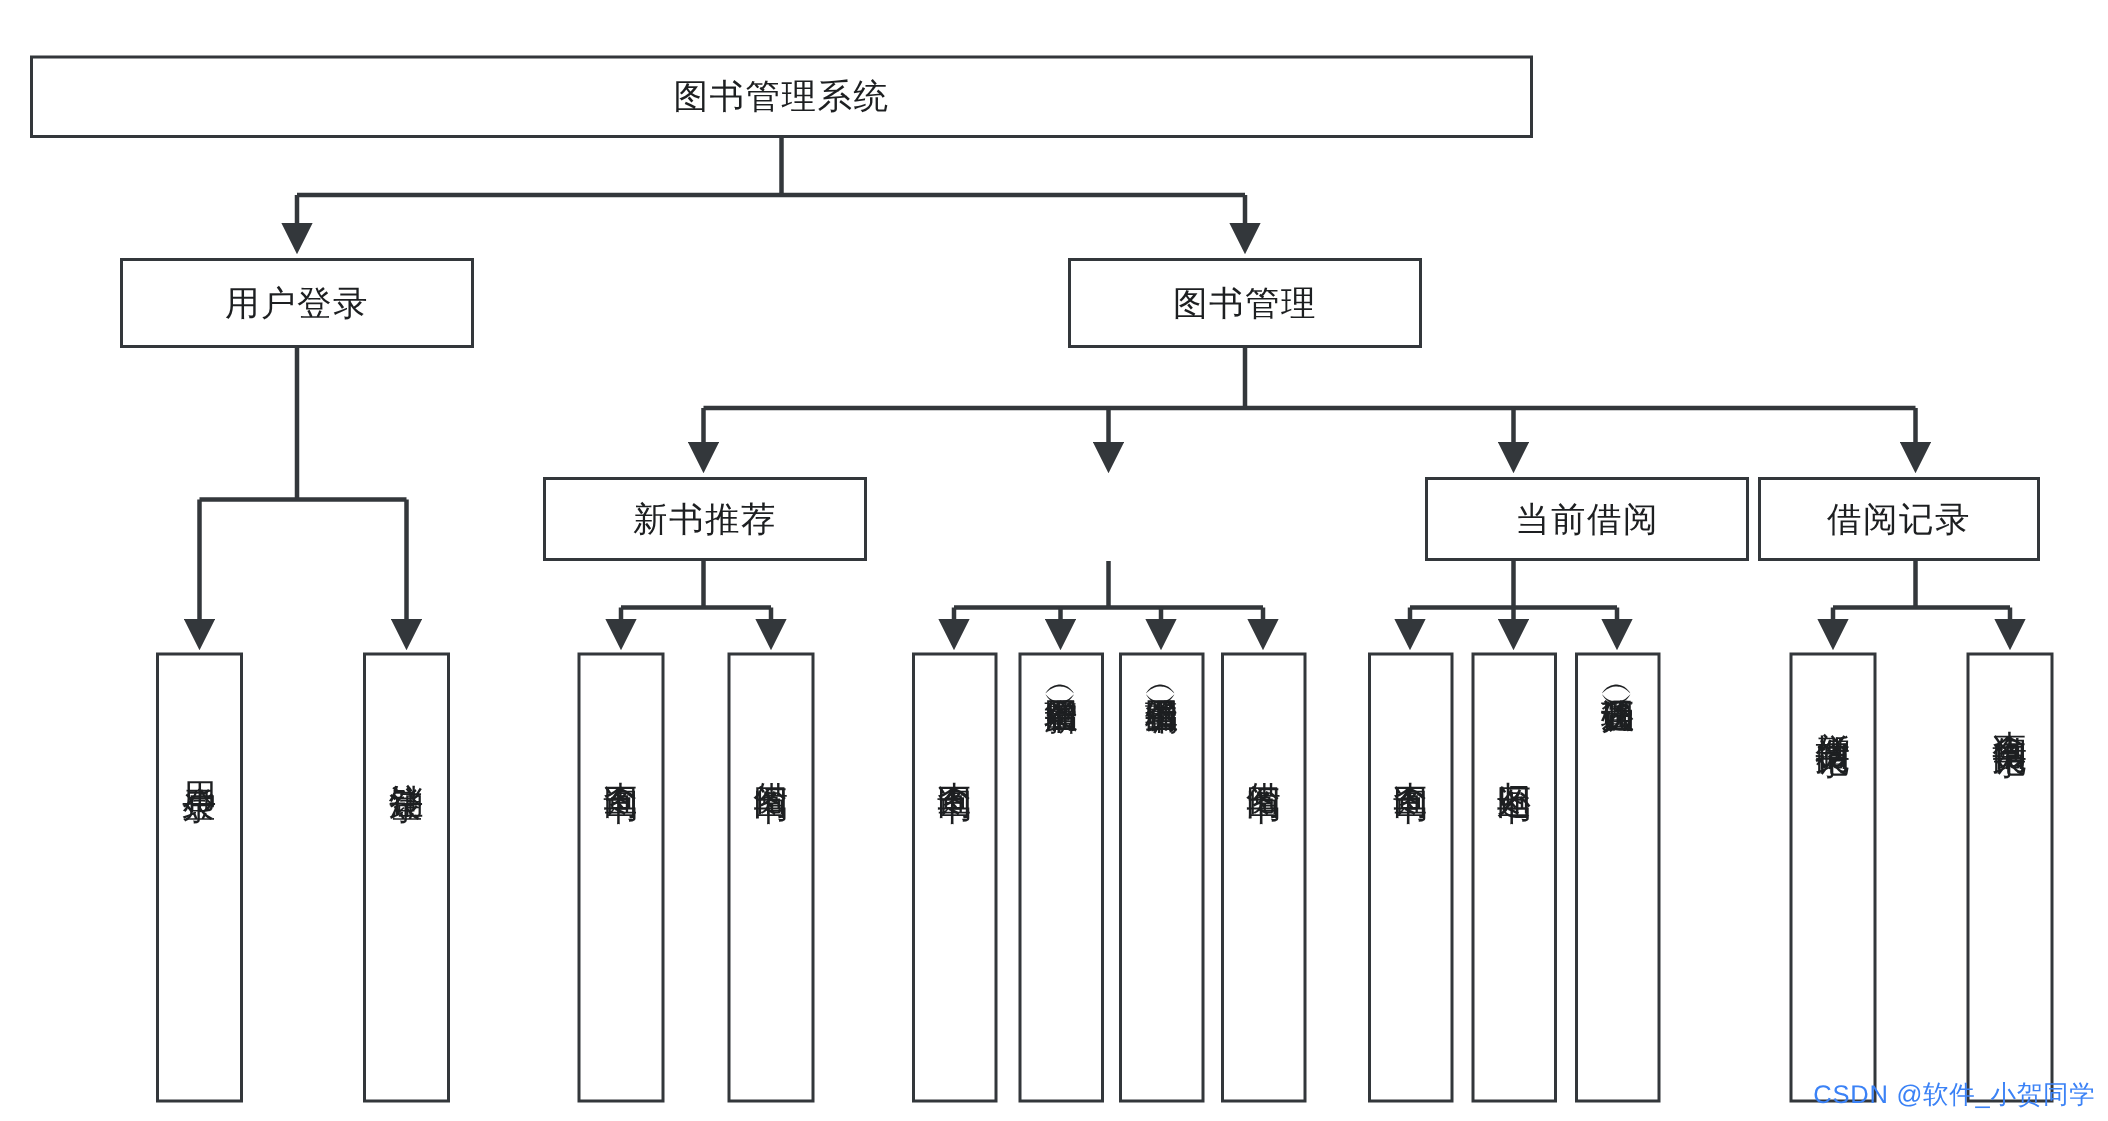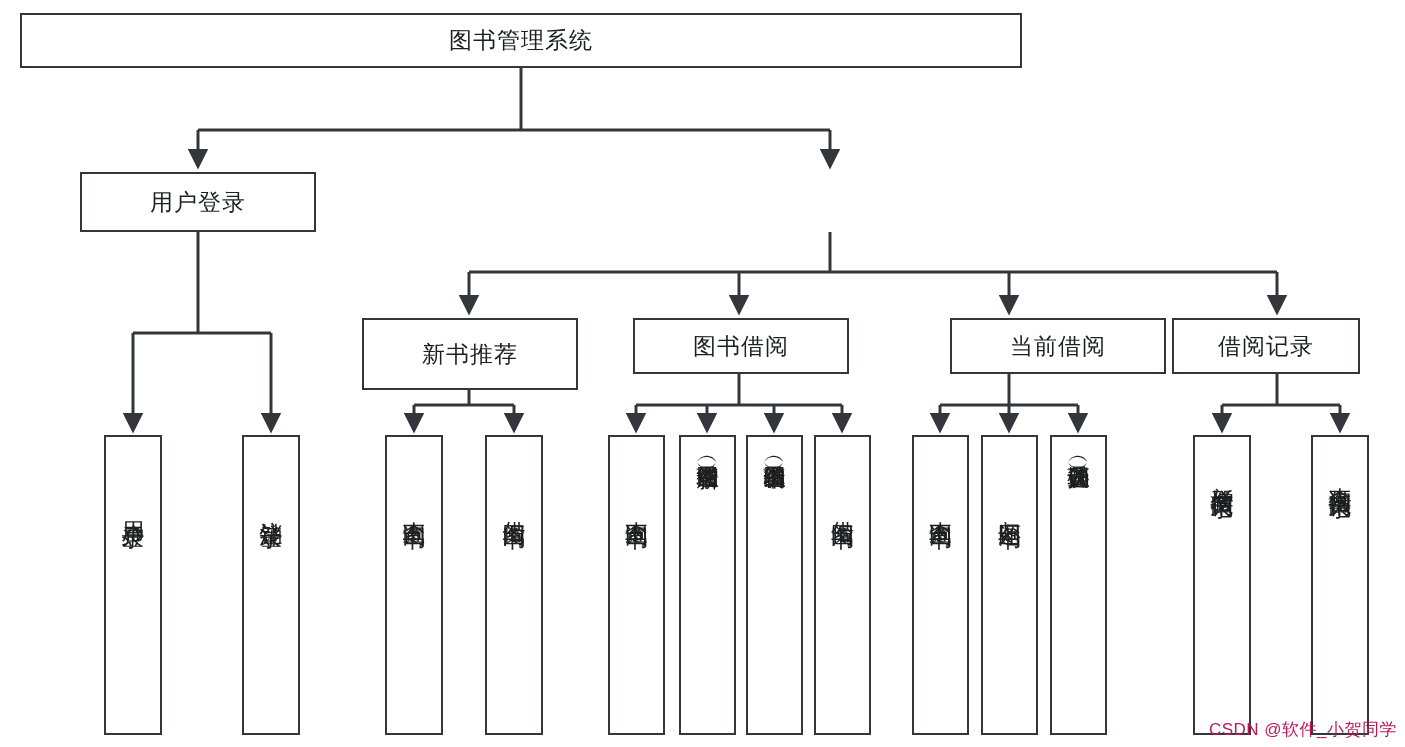--- a/index.html
+++ b/index.html
@@ -34,20 +34,21 @@
     justify-content: center;
     color: #1d1f21;
     z-index: 2;
   }
   .node.horiz {
     font-size: 23px;
     letter-spacing: 1px;
   }
   .node.root {
     font-size: 23px;
+    margin-top: 24px;
   }
   .node.vert {
     align-items: flex-start;
     justify-content: center;
     padding-top: 14px;
   }
   .vert-label {
     writing-mode: vertical-rl;
     text-orientation: upright;
     font-size: 23px;
@@ -57,21 +58,21 @@
   }
   .vert-label.tight {
     letter-spacing: 0px;
     font-size: 22px;
   }
   .watermark {
     position: absolute;
     right: 8px;
     bottom: 6px;
     font-size: 17px;
-    color: #be185d;
+    color: #3b82f6;
     letter-spacing: 0.5px;
     z-index: 5;
     white-space: nowrap;
   }
 </style>
 </head>
 <body>
 
 <div id="canvas">
 
@@ -125,26 +126,26 @@
     </g>
   </svg>
 
   <div class="node root horiz" style="left:20px; top:13px; width:1002px; height:55px;">
     <span>图书管理系统</span>
   </div>
 
   <div class="node horiz" style="left:80px; top:172px; width:236px; height:60px;">
     <span>用户登录</span>
   </div>
+  <div class="node horiz" style="left:712px; top:172px; width:236px; height:60px;">
+    <span>图书管理</span>
+  </div>
 
-  <div class="node horiz" style="left:362px; top:318px; width:216px; height:72px;">
+  <div class="node horiz" style="left:362px; top:318px; width:216px; height:56px;">
     <span>新书推荐</span>
-  </div>
-  <div class="node horiz" style="left:633px; top:318px; width:216px; height:56px;">
-    <span>图书借阅</span>
   </div>
   <div class="node horiz" style="left:902px; top:318px; width:216px; height:56px;margin-left:48px;">
     <span>当前借阅</span>
   </div>
   <div class="node horiz" style="left:1172px; top:318px; width:188px; height:56px;">
     <span>借阅记录</span>
   </div>
 
   <div class="node vert" style="left:104px; top:435px; width:58px; height:300px; padding-top:66px;">
     <span class="vert-label">用户登录</span>

